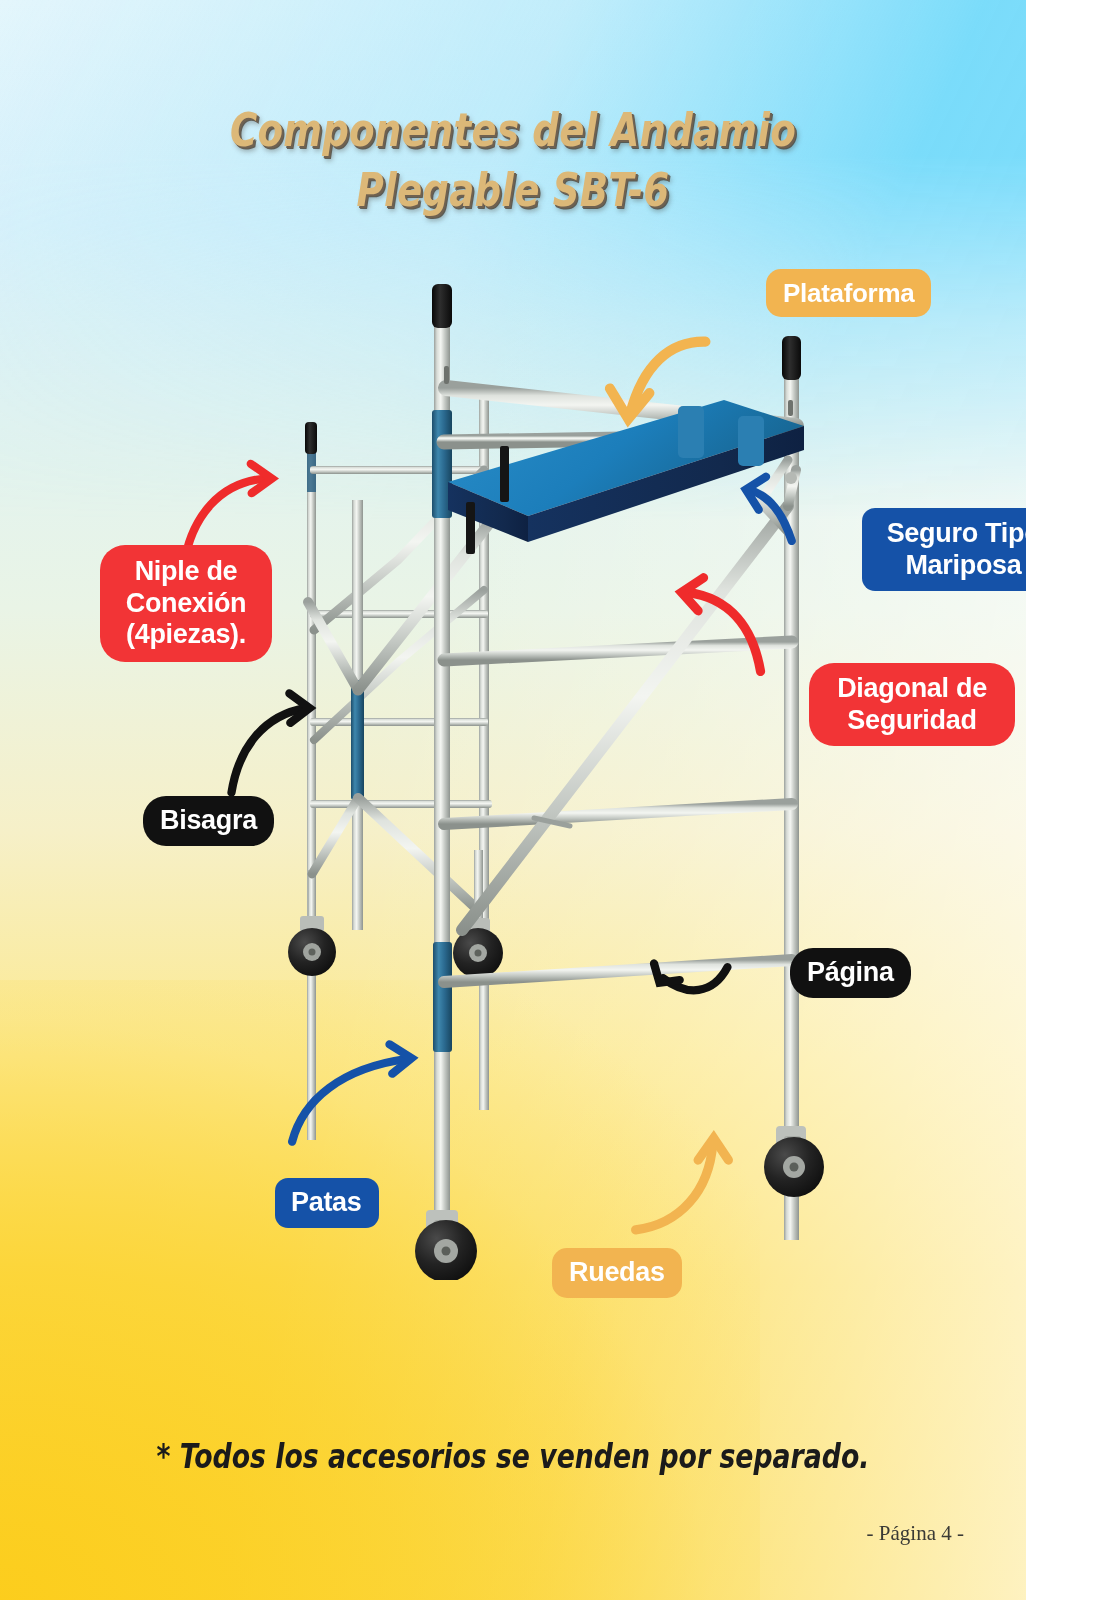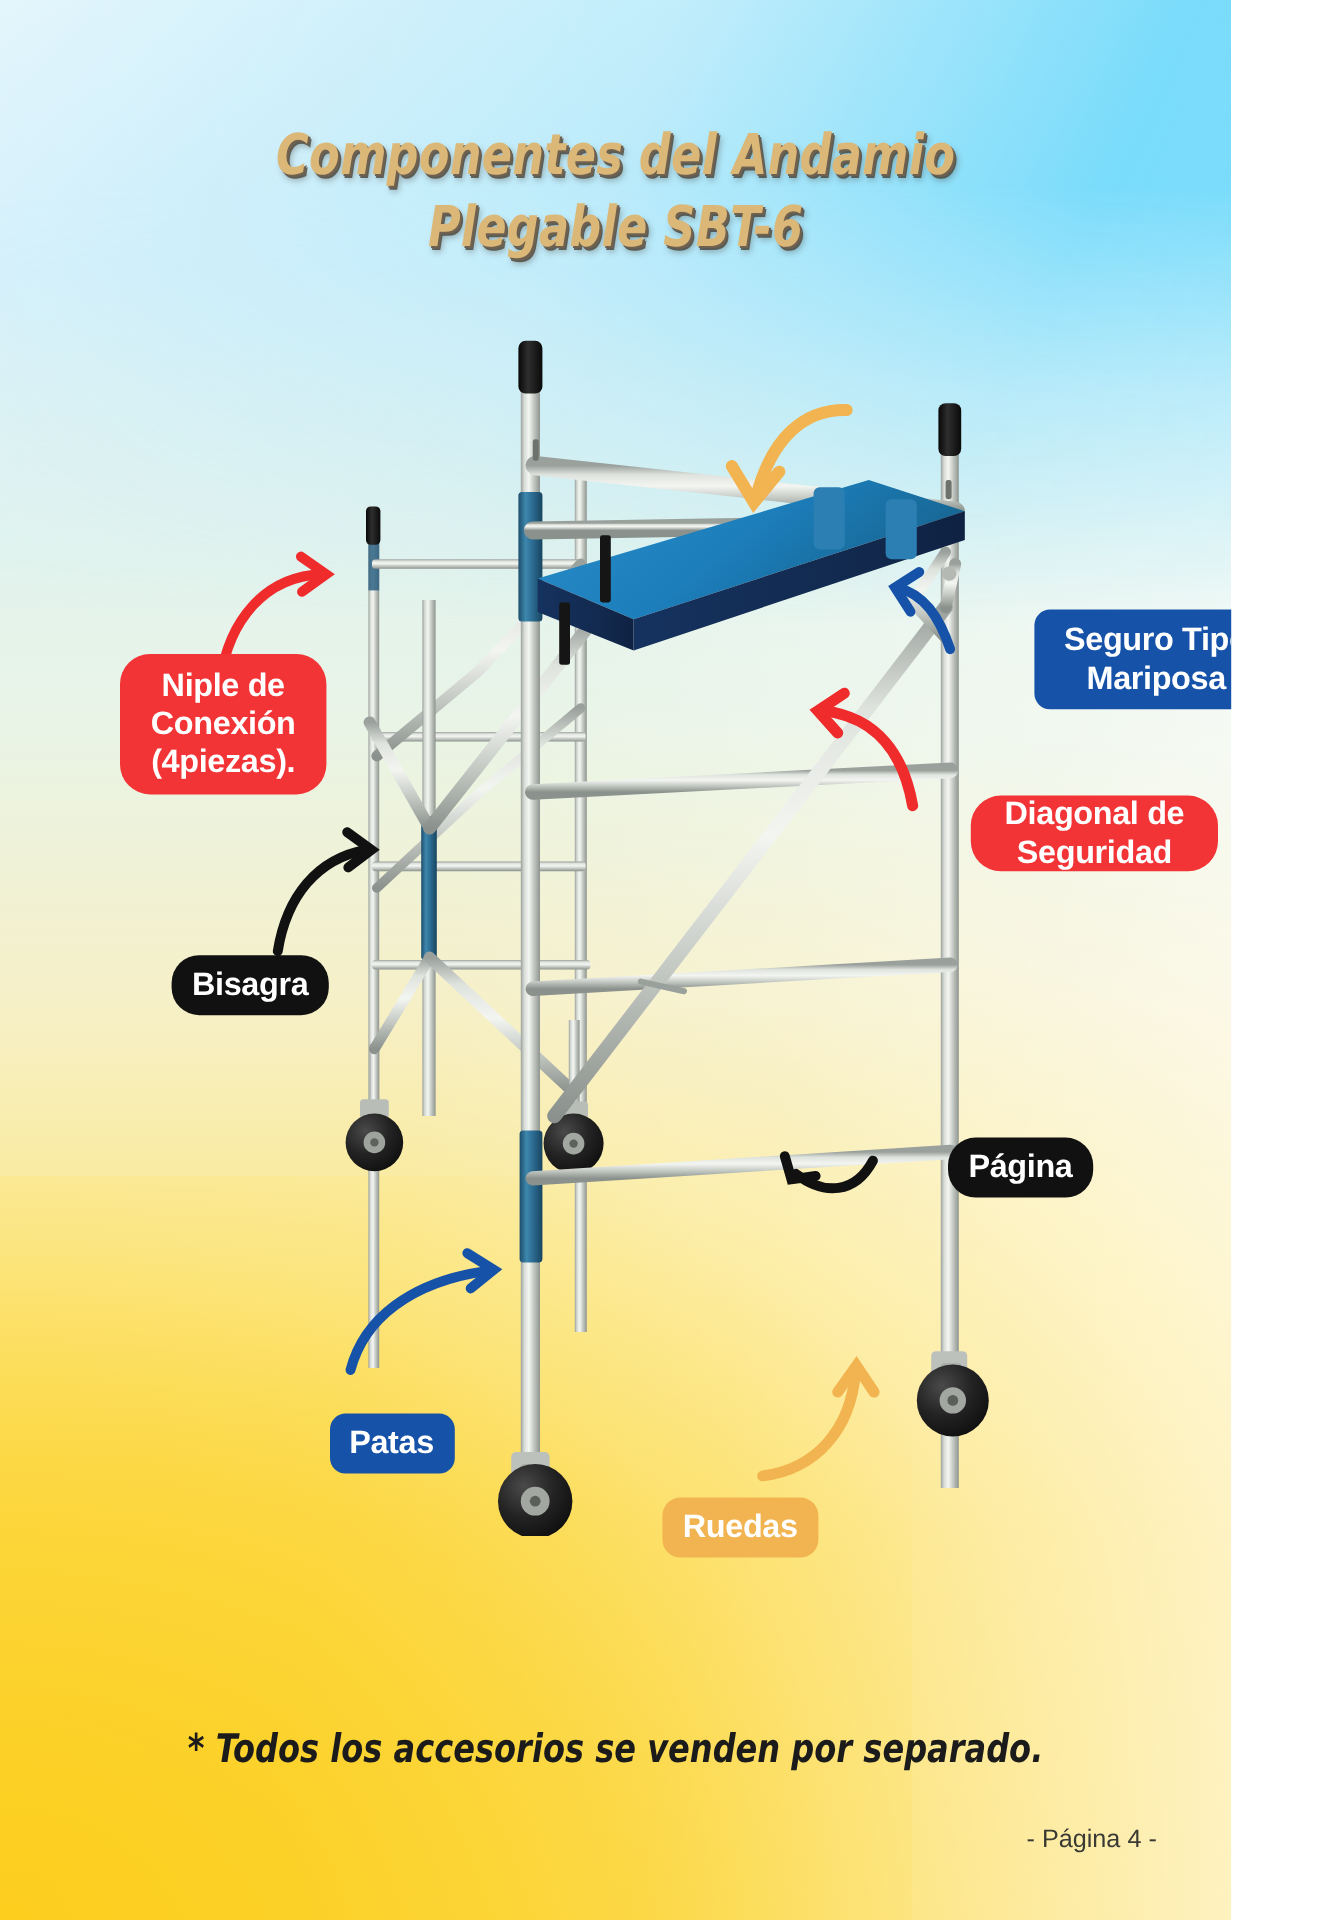--- a/index.html
+++ b/index.html
@@ -113,21 +113,21 @@
     user-select: none;
   }
   .badge.orange { background: #f2b450; border-radius: 15px; }
   .badge.blue   { background: #1552a8; border-radius: 13px; padding-left: 16px; }
   .badge.red    { background: #f23436; border-radius: 25px; }
   .badge.black  { background: #111111; border-radius: 23px; }
 
   #badge-plataforma { left: 766px; top: 269px; font-size: 26px; }
   #badge-seguro     { left: 862px; top: 508px; width: 203px; font-size: 27px; padding: 10px 12px; }
   #badge-niple      { left: 100px; top: 545px; width: 172px; font-size: 27px; padding: 11px 10px; }
-  #badge-diagonal   { left: 809px; top: 663px; width: 206px; font-size: 27px; padding: 0 12px; }
+  #badge-diagonal   { left: 809px; top: 663px; width: 206px; font-size: 27px; padding: 10px 12px; }
   #badge-bisagra    { left: 143px; top: 796px; font-size: 27px; }
   #badge-peldano    { left: 790px; top: 948px; font-size: 27px; }
   #badge-patas      { left: 275px; top: 1178px; font-size: 27px; }
   #badge-ruedas     { left: 552px; top: 1248px; font-size: 27px; text-align: right; }
 
   
   .arrows {
     position: absolute;
     inset: 0;
     pointer-events: none;
@@ -145,21 +145,21 @@
     font-style: italic;
     font-size: 33px;
     color: #1b1b1b;
     transform: scaleX(0.9);
     user-select: none;
   }
   .pagenum {
     position: absolute;
     right: 62px;
     top: 1521px;
-    font-family: Liberation Sans, sans-serif;
+    font-family: Liberation Serif, serif;
     font-size: 21px;
     color: #3a3a35;
     user-select: none;
   }
 </style>
 </head>
 <body>
 
 <div id="page">
 
@@ -377,20 +377,21 @@
         <path d="M424 1066 L448 1081 L427 1098"></path>
       </g>
 
       <g fill="none" stroke="#f2b450" stroke-width="10" stroke-linecap="round">
         <path d="M692 1268 C 740 1262, 772 1226, 776 1174"></path>
         <path d="M760 1192 L777 1168 L793 1192"></path>
       </g>
     </svg>
   </div>
 
+  <div class="badge orange" id="badge-plataforma">Plataforma</div>
 
   <div class="badge blue" id="badge-seguro">Seguro Tipo
 Mariposa</div>
 
   <div class="badge red" id="badge-niple">Niple de
 Conexión
 (4piezas).</div>
 
   <div class="badge red" id="badge-diagonal">Diagonal de
 Seguridad</div>

